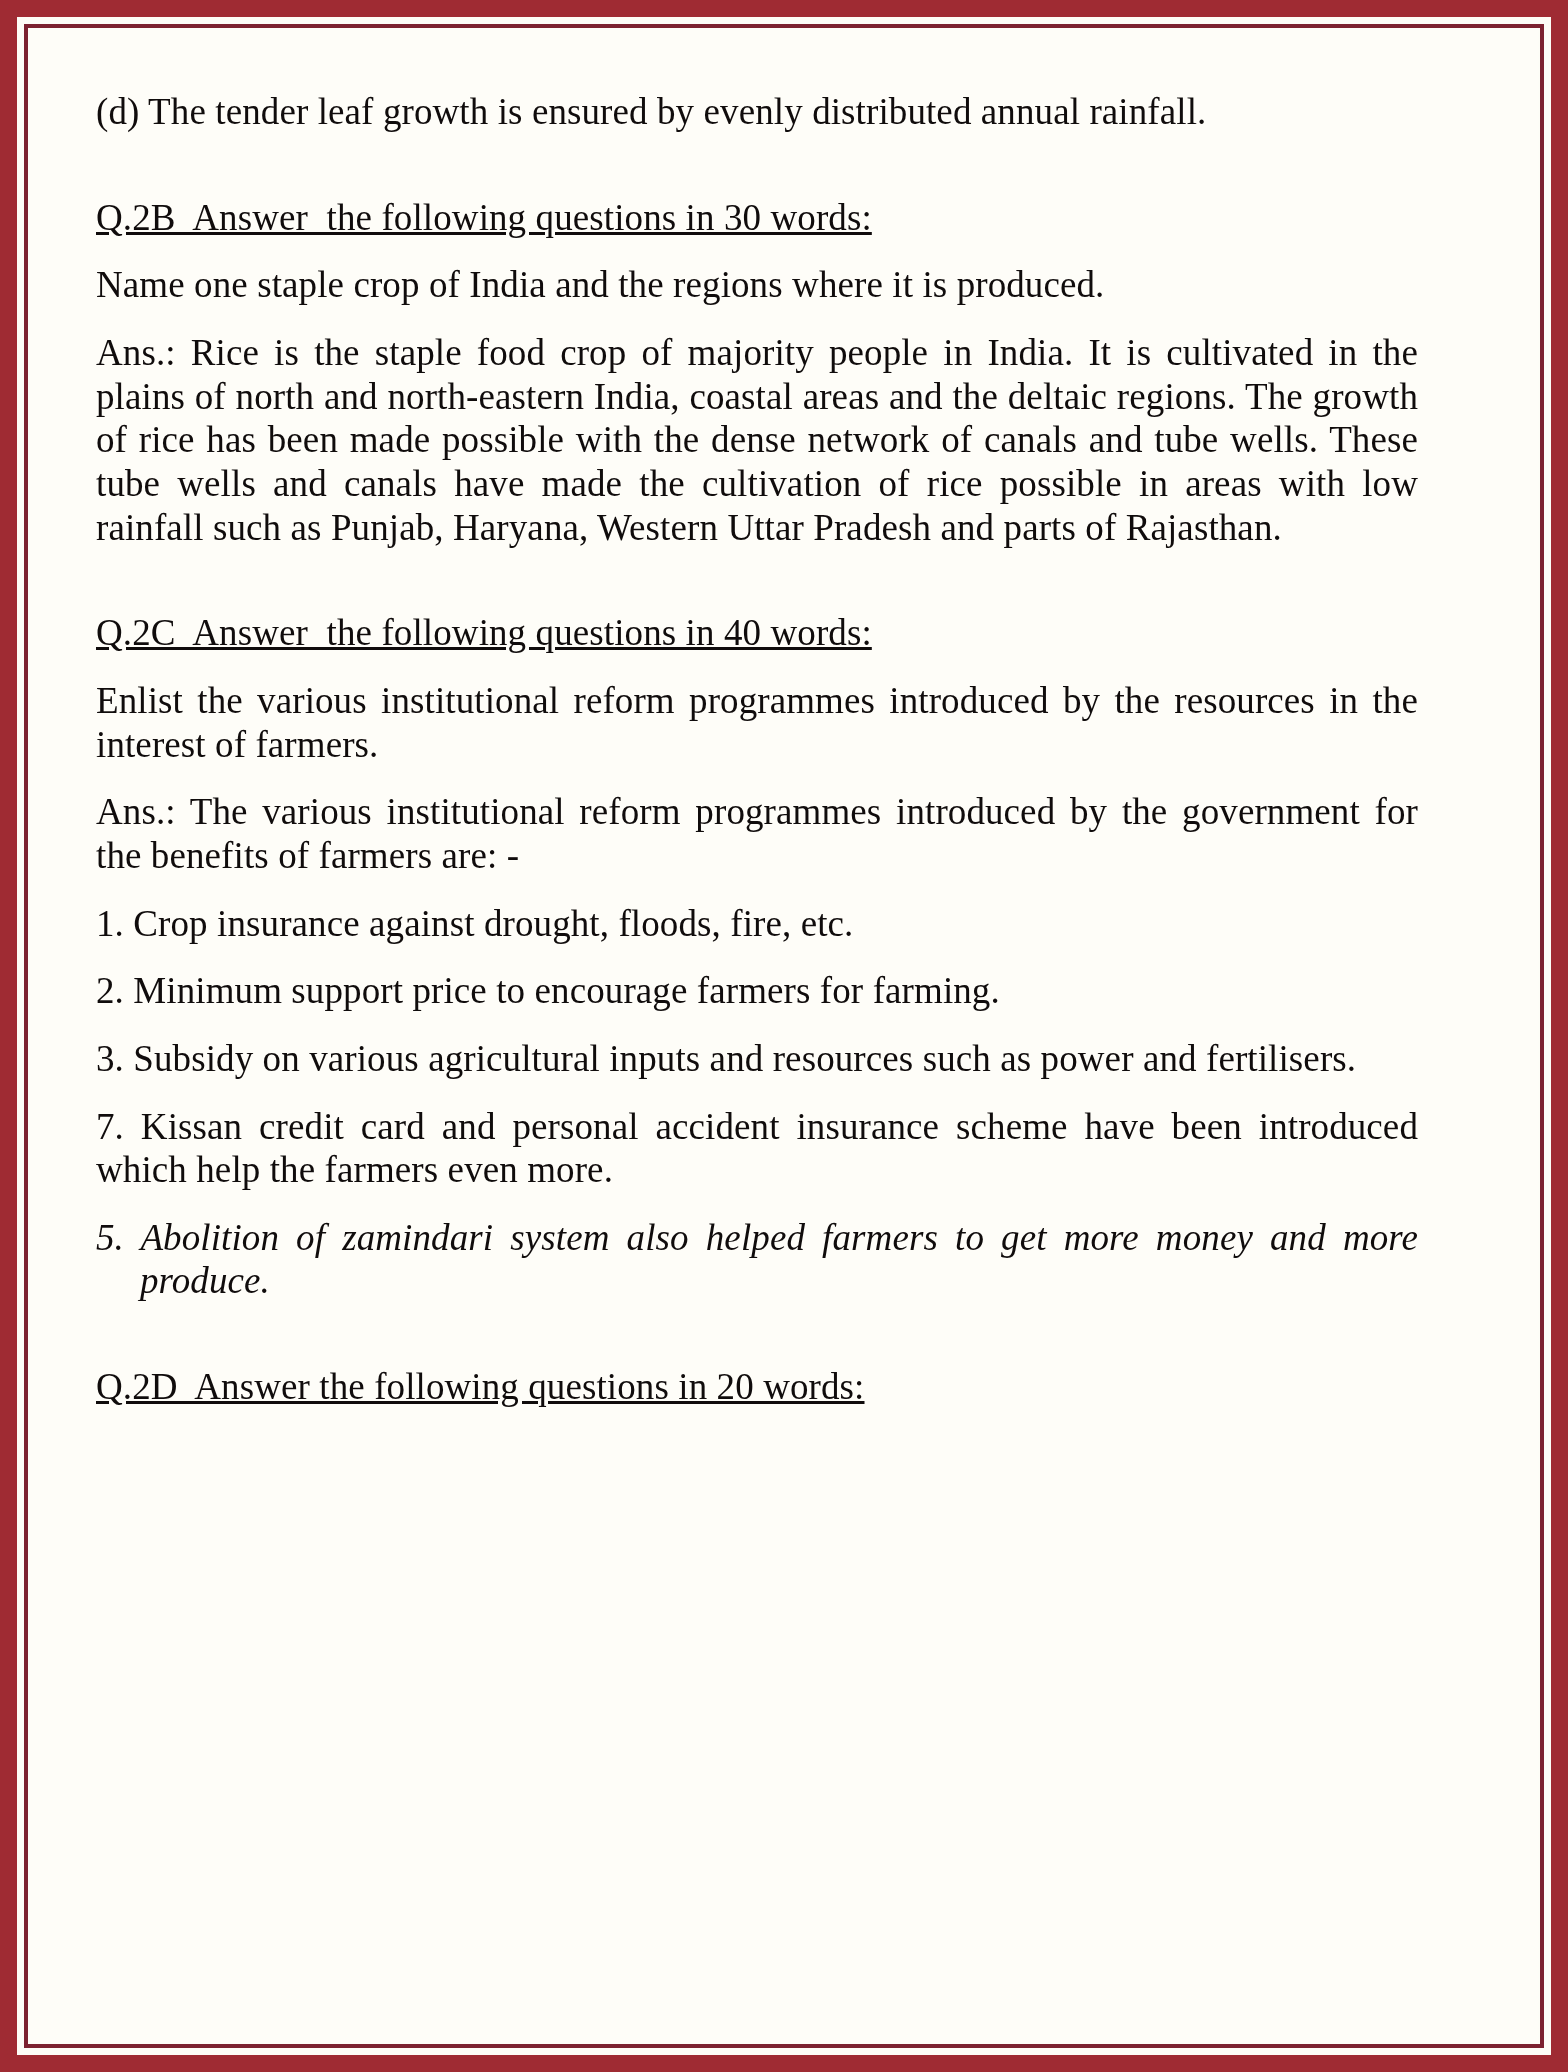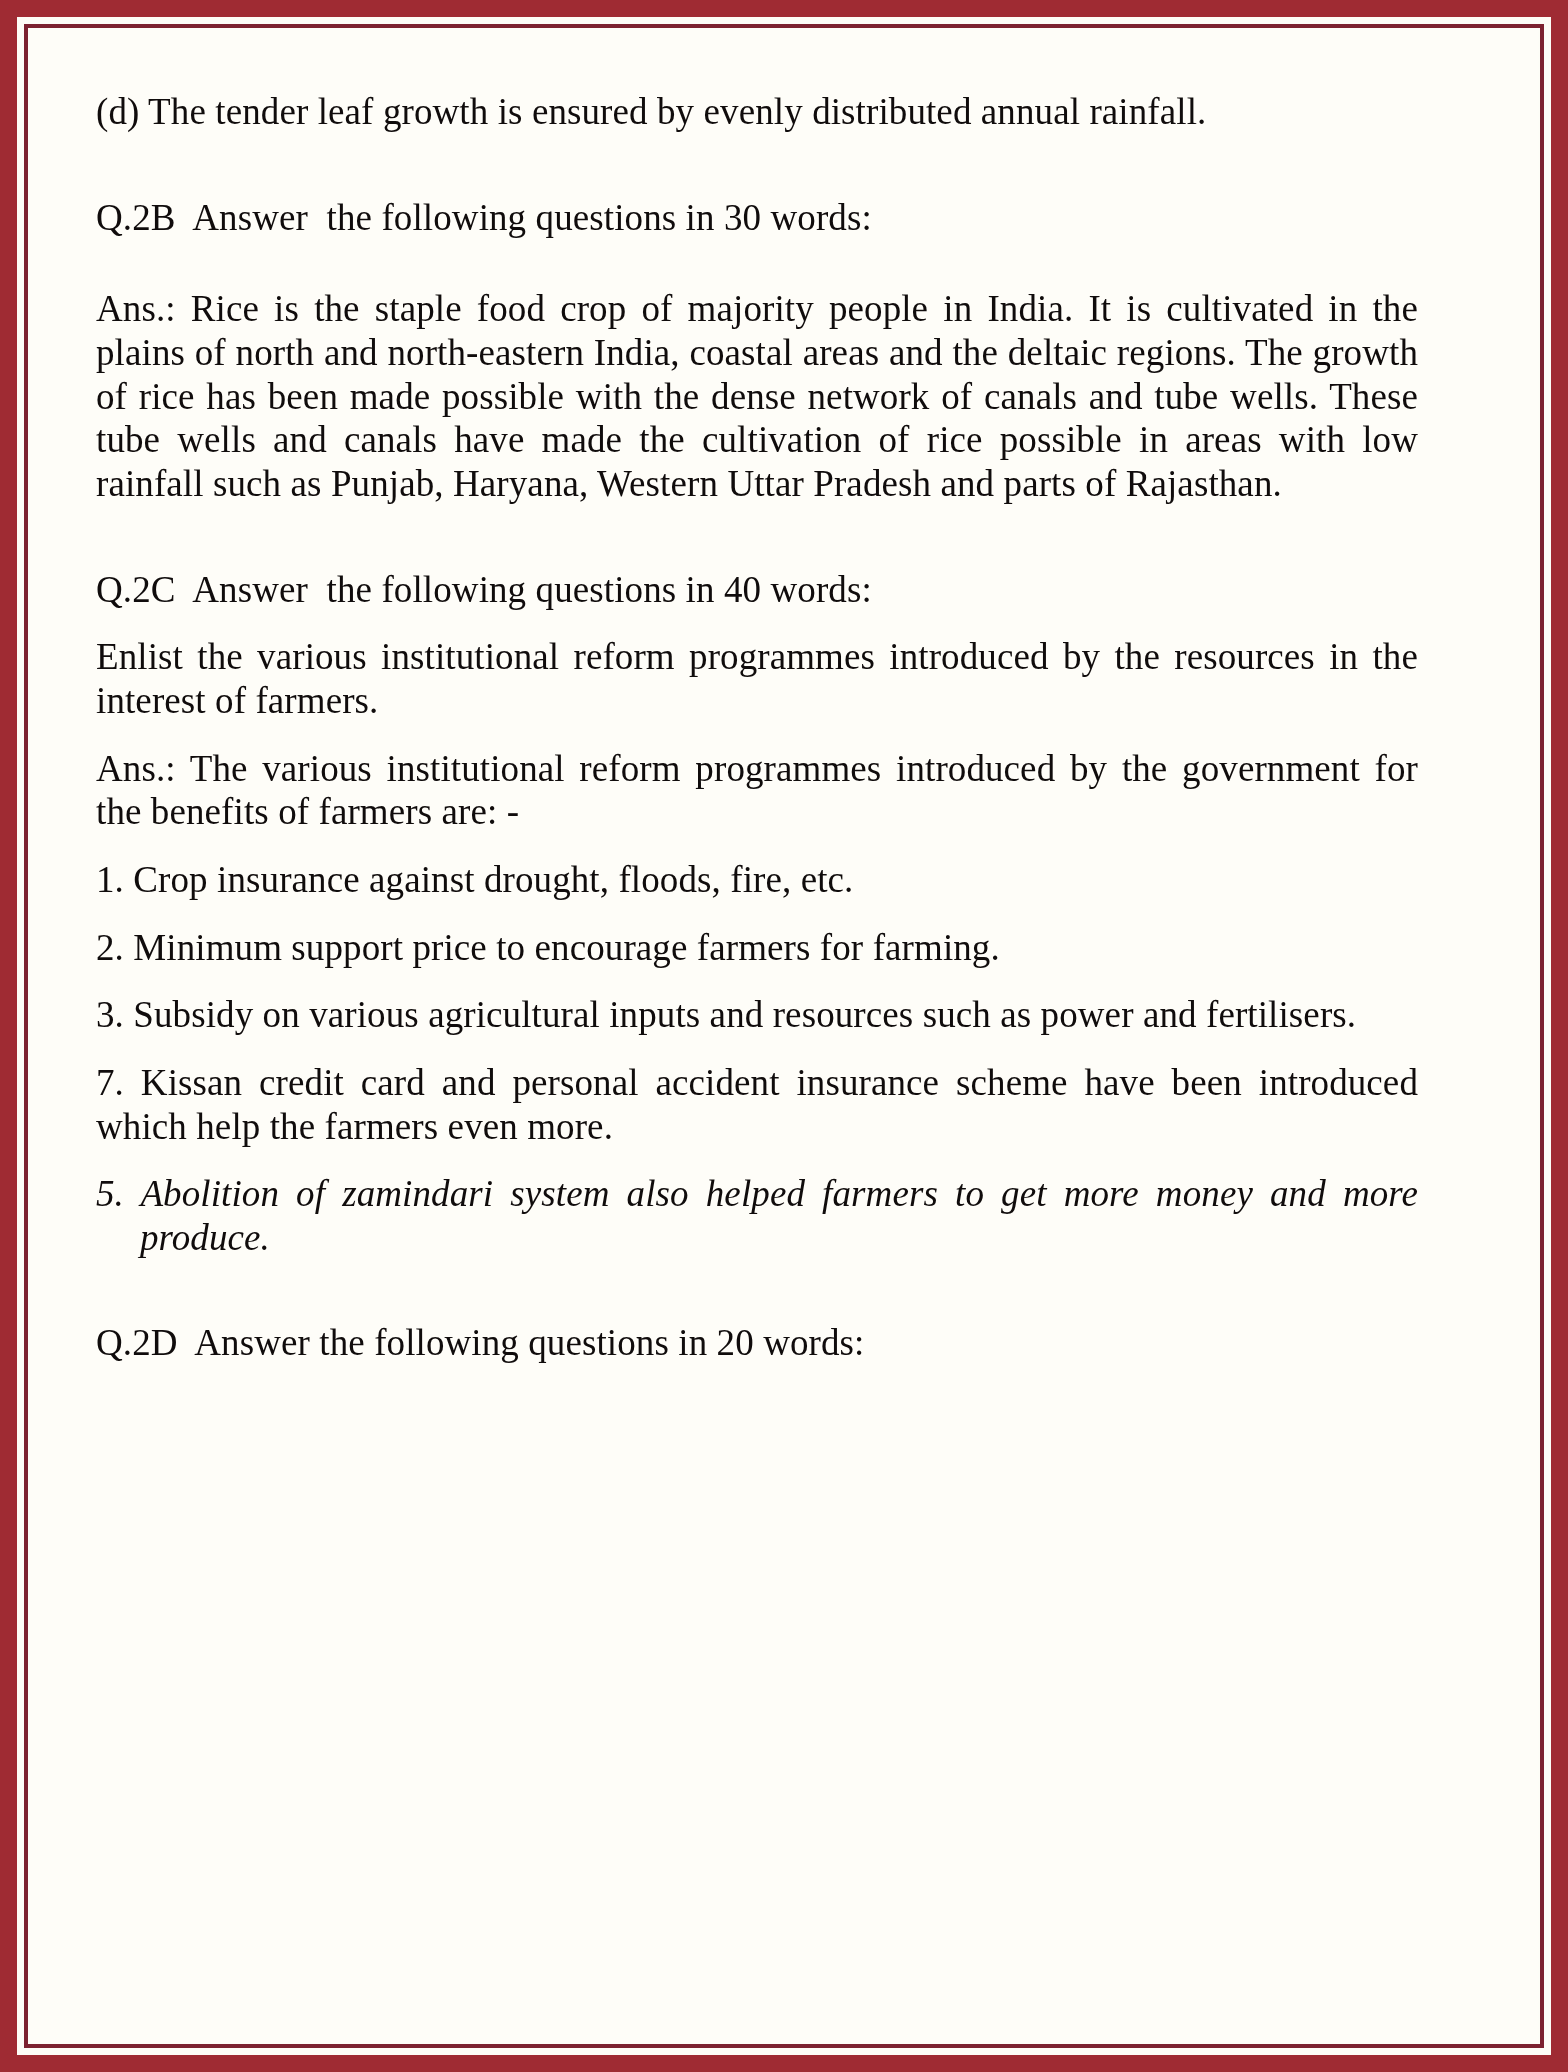--- a/index.html
+++ b/index.html
@@ -80,20 +80,21 @@
 
   .nojust {
     text-align: left;
   }
 
   .spacer-xl { height: 62px; }
   .spacer-md { height: 24px; }
 
   .q-head {
     white-space: pre;
+    text-decoration: underline;
   }
 
   .list-item {
     text-align: justify;
     text-indent: 0;
     padding-left: 0;
   }
 
   .list-item.hang {
     padding-left: 44px;
@@ -114,20 +115,21 @@
     <div class="content">
 
       <p class="para">(d) The tender leaf growth is ensured by evenly distributed annual rainfall.</p>
 
       <div class="spacer-xl"></div>
 
       <p class="q-head">Q.2B  Answer  the following questions in 30 words:</p>
 
       <div class="spacer-md"></div>
 
+      <p class="nojust">Name one staple crop of India and the regions where it is produced.</p>
 
       <div class="spacer-md"></div>
 
       <p class="para">Ans.:  Rice is the staple food crop of majority people in India. It is cultivated in the plains of north and north-eastern India, coastal areas and the deltaic regions. The growth of rice has been made possible with the dense network of canals and tube wells. These tube wells and canals have made the cultivation of rice possible in areas with low rainfall such as Punjab, Haryana, Western Uttar Pradesh and parts of Rajasthan.</p>
 
       <div class="spacer-xl"></div>
 
       <p class="q-head">Q.2C  Answer  the following questions in 40 words:</p>
 
       <div class="spacer-md"></div>

